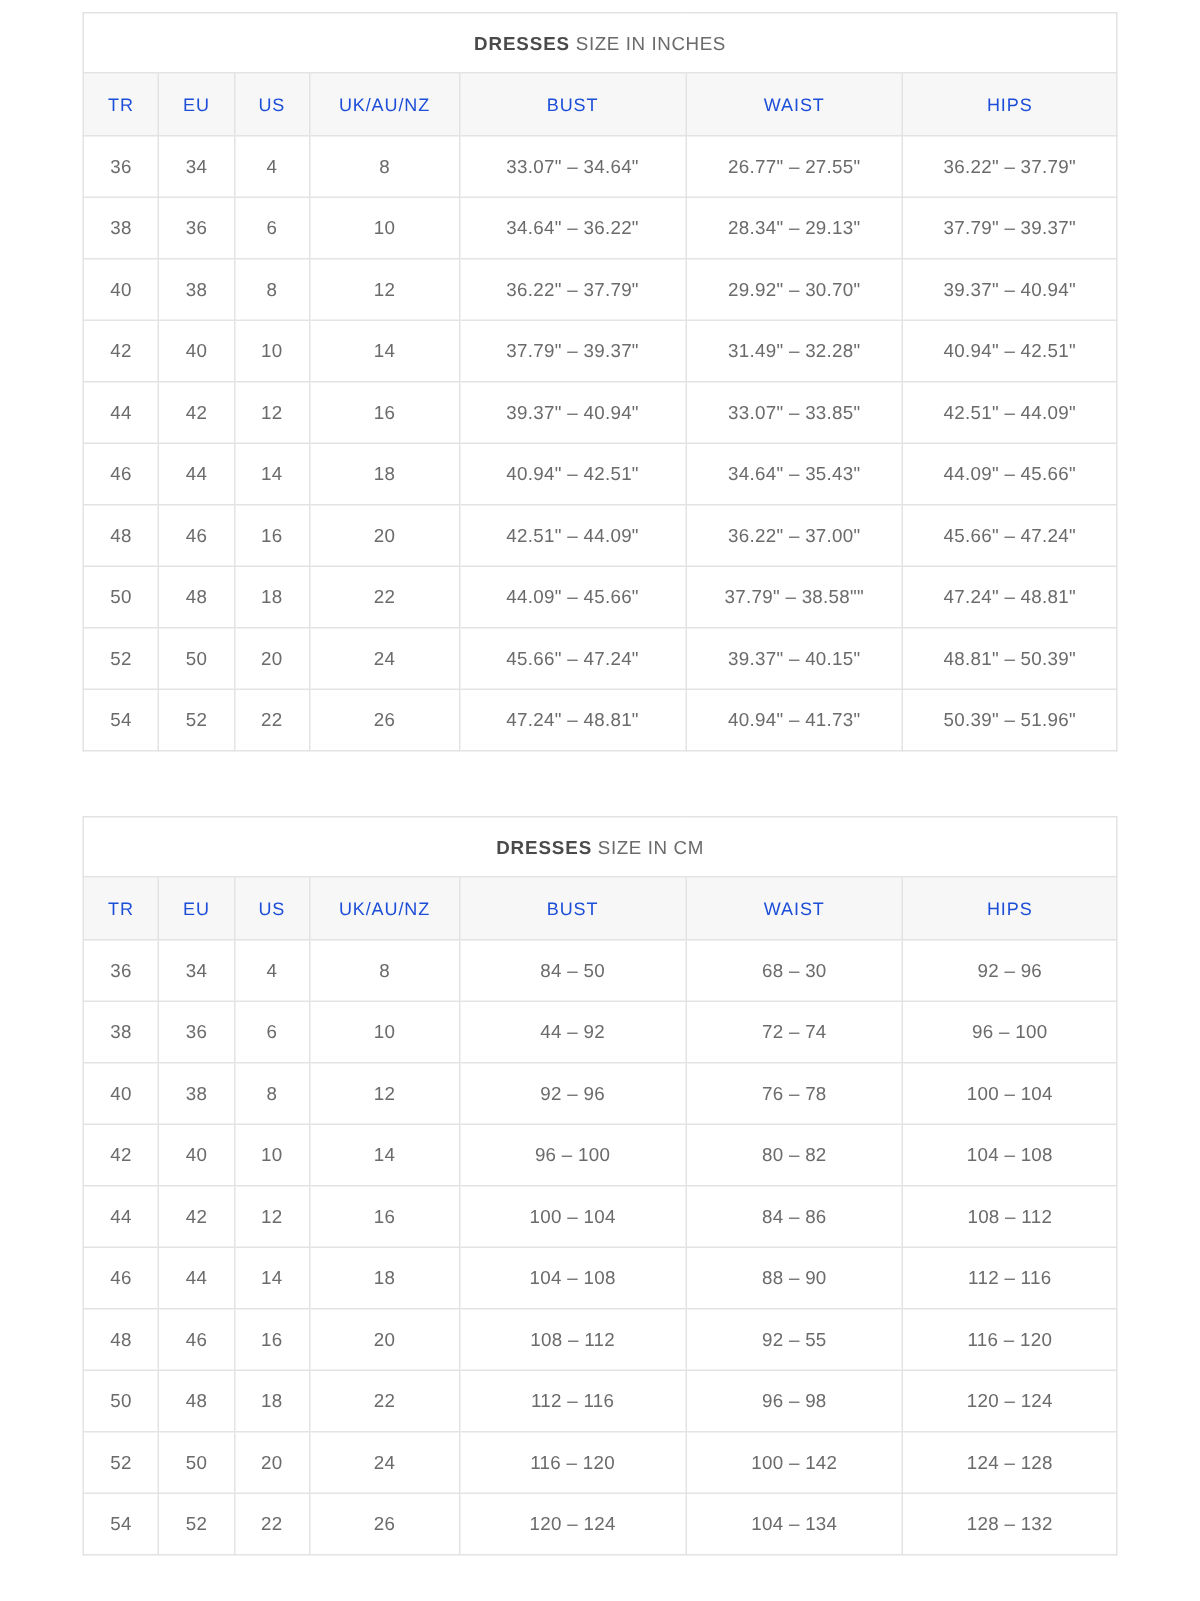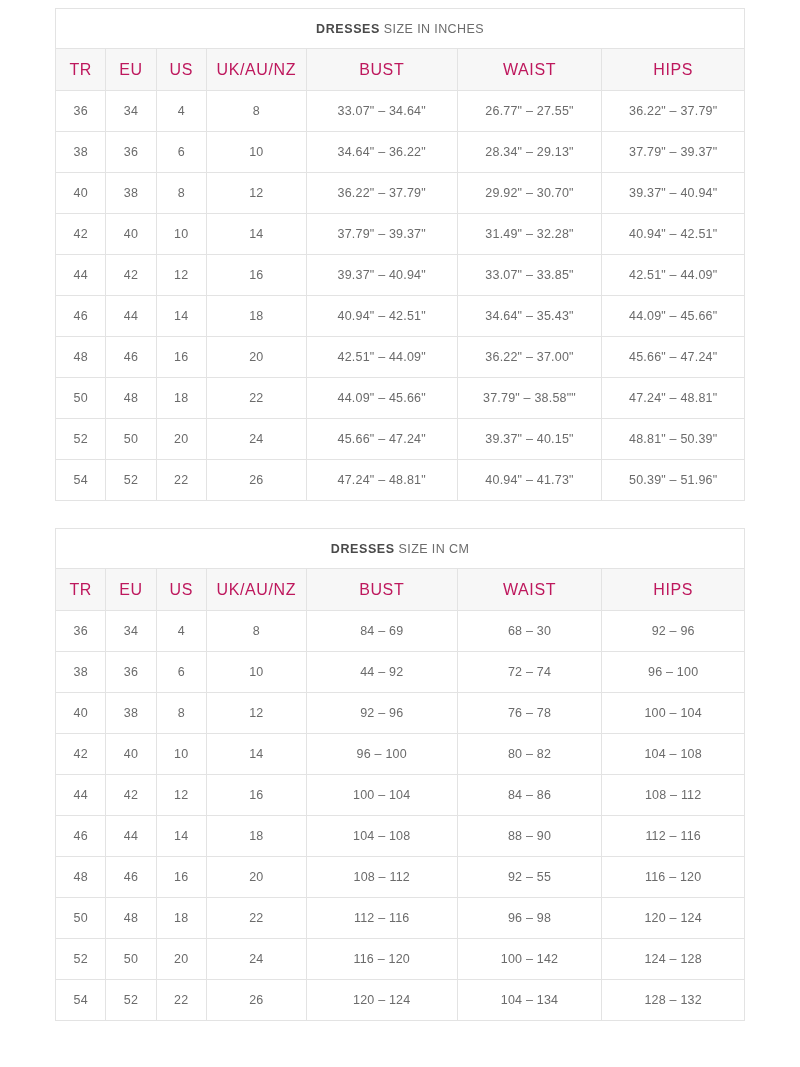--- a/index.html
+++ b/index.html
@@ -19,21 +19,21 @@
     width: 800px;
     min-height: 1067px;
     background: #ffffff;
     padding: 8px 0 0 0;
   }
   .table-block {
     width: 690px;
     margin: 0 auto;
   }
   .table-block.second {
-    margin-top: 27px;
+    margin-top: 43px;
     border-radius: 27px;
   }
   table.size-table {
     width: 100%;
     border-collapse: collapse;
     table-layout: fixed;
   }
   table.size-table td,
   table.size-table th {
     border: 1px solid #e3e3e3;
@@ -50,24 +50,24 @@
     background: #ffffff;
     padding: 0;
   }
   .title-cell .strong {
     font-weight: bold;
     color: #4a4a4a;
     letter-spacing: 0.6px;
   }
   thead.head-row th {
     height: 42px;
-    font-size: 16px;
+    font-size: 12px;
     background: #f7f7f7;
     letter-spacing: 0.6px;
-    color: #be185d;
+    color: #1d4ed8;
     text-align: center;
   }
   tbody tr td {
     height: 41px;
     font-size: 12.5px;
     color: #6d6d6d;
     letter-spacing: 0.2px;
   }
   
   col.c-tr { width: 7.3%; }
@@ -235,21 +235,21 @@
           <th>WAIST</th>
           <th>HIPS</th>
         </tr>
       </thead>
       <tbody>
         <tr>
           <td>36</td>
           <td>34</td>
           <td>4</td>
           <td>8</td>
-          <td>84 – 69</td>
+          <td>84 – 50</td>
           <td>68 – 30</td>
           <td>92 – 96</td>
         </tr>
         <tr>
           <td>38</td>
           <td>36</td>
           <td>6</td>
           <td>10</td>
           <td>44 – 92</td>
           <td>72 – 74</td>

